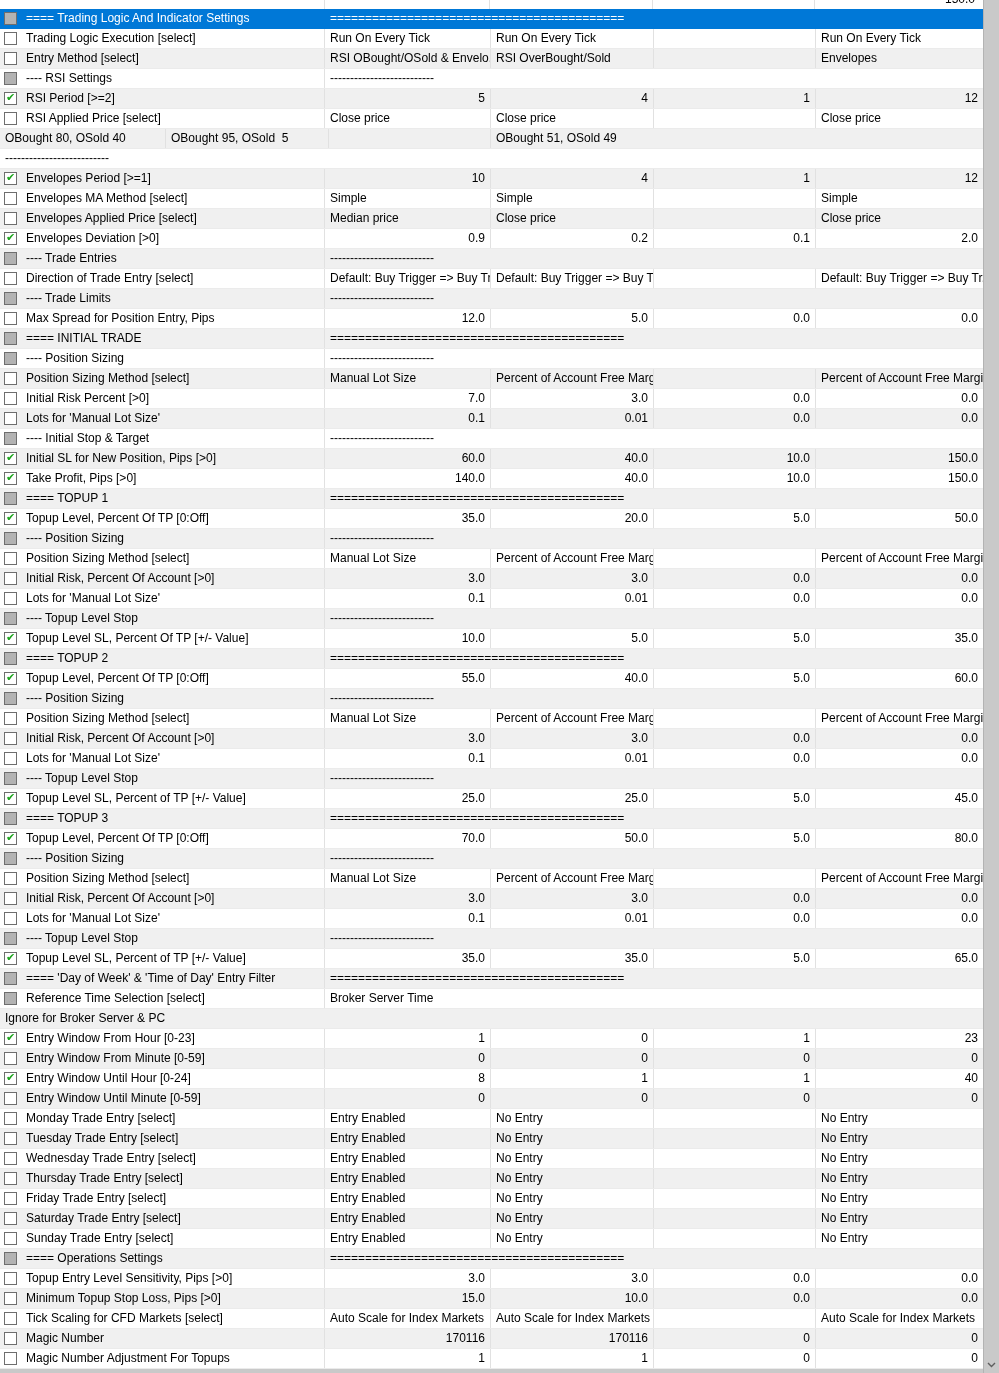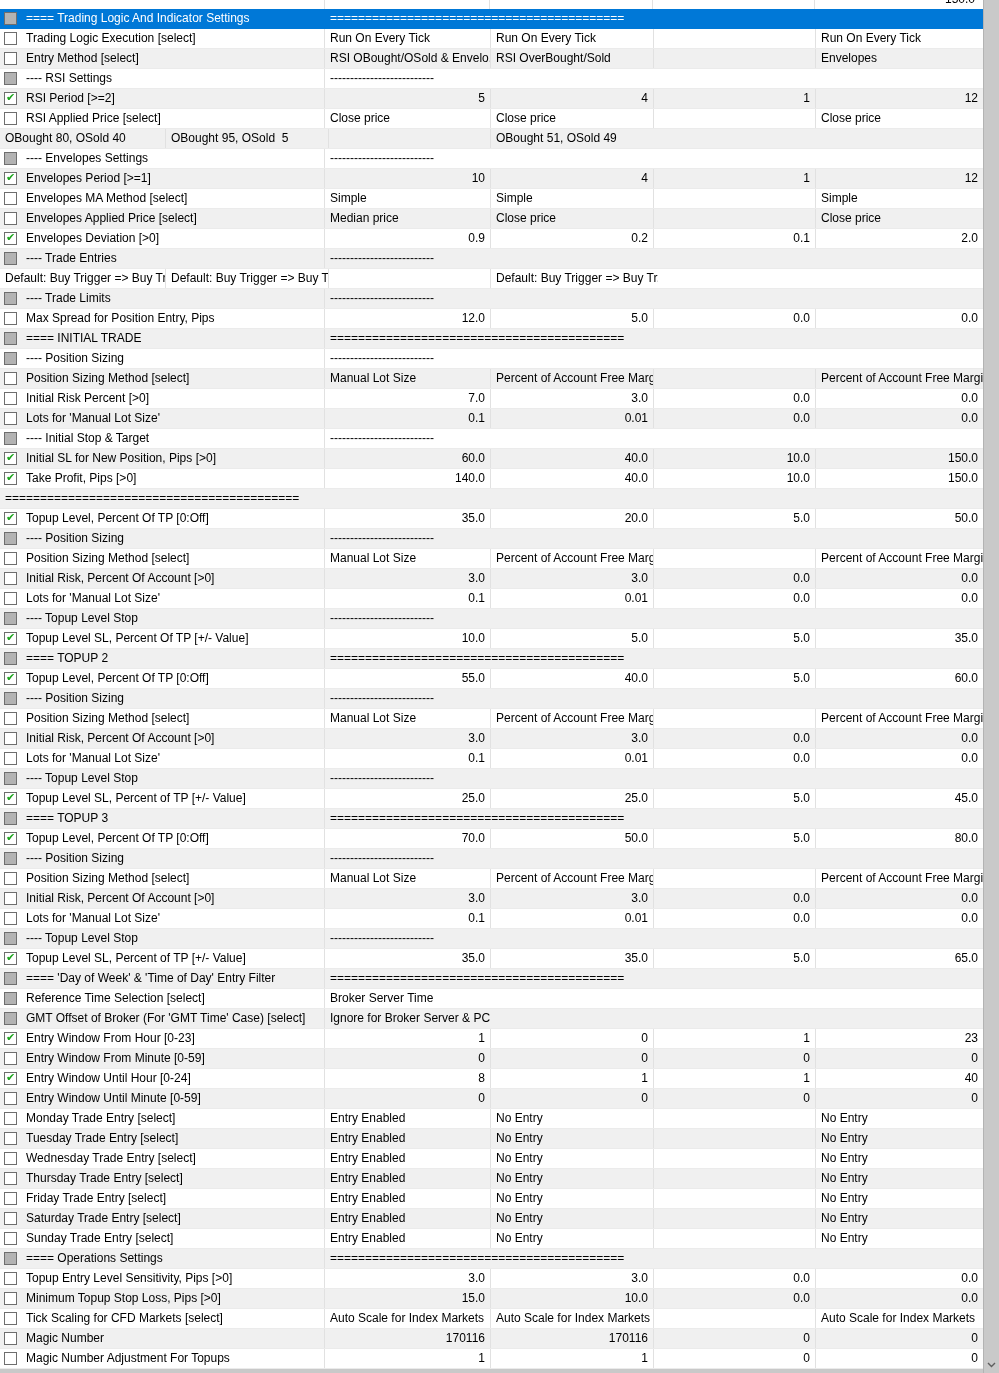--- a/index.html
+++ b/index.html
@@ -101,21 +101,20 @@
       </div>
       <div class="row alt">
         <div class="vals">
           <div class="cell c2 txt">OBought 80, OSold 40</div>
           <div class="cell c3 txt">OBought 95, OSold  5</div>
           <div class="cell c4 txt"></div>
           <div class="cell c5 txt">OBought 51, OSold 49</div>
         </div>
       </div>
       <div class="row nogrid">
-        <div class="name-cell">---- Envelopes Settings<span class="cbx gray"></span></div>
         <div class="vals">
           <div class="span-cell">--------------------------</div>
         </div>
       </div>
       <div class="row alt">
         <div class="name-cell">Envelopes Period [&gt;=1]<span class="cbx"><span class="tick">✔</span></span></div>
         <div class="vals">
           <div class="cell c2 num">10</div>
           <div class="cell c3 num">4</div>
           <div class="cell c4 num">1</div>
@@ -149,20 +148,21 @@
           <div class="cell c5 num">2.0</div>
         </div>
       </div>
       <div class="row alt nogrid">
         <div class="name-cell">---- Trade Entries<span class="cbx gray"></span></div>
         <div class="vals">
           <div class="span-cell">--------------------------</div>
         </div>
       </div>
       <div class="row">
+        <div class="name-cell">Direction of Trade Entry [select]<span class="cbx"></span></div>
         <div class="vals">
           <div class="cell c2 txt">Default: Buy Trigger =&gt; Buy Tr...</div>
           <div class="cell c3 txt">Default: Buy Trigger =&gt; Buy Tr...</div>
           <div class="cell c4 txt"></div>
           <div class="cell c5 txt">Default: Buy Trigger =&gt; Buy Tr...</div>
         </div>
       </div>
       <div class="row alt nogrid">
         <div class="name-cell">---- Trade Limits<span class="cbx gray"></span></div>
         <div class="vals">
@@ -235,20 +235,21 @@
       <div class="row">
         <div class="name-cell">Take Profit, Pips [&gt;0]<span class="cbx"><span class="tick">✔</span></span></div>
         <div class="vals">
           <div class="cell c2 num">140.0</div>
           <div class="cell c3 num">40.0</div>
           <div class="cell c4 num">10.0</div>
           <div class="cell c5 num">150.0</div>
         </div>
       </div>
       <div class="row alt nogrid">
+        <div class="name-cell">==== TOPUP 1<span class="cbx gray"></span></div>
         <div class="vals">
           <div class="span-cell">==========================================</div>
         </div>
       </div>
       <div class="row">
         <div class="name-cell">Topup Level, Percent Of TP [0:Off]<span class="cbx"><span class="tick">✔</span></span></div>
         <div class="vals">
           <div class="cell c2 num">35.0</div>
           <div class="cell c3 num">20.0</div>
           <div class="cell c4 num">5.0</div>
@@ -438,21 +439,20 @@
       <div class="row nogrid">
         <div class="name-cell">Reference Time Selection [select]<span class="cbx gray"></span></div>
         <div class="vals">
           <div class="cell c2 txt">Broker Server Time</div>
           <div class="cell c3 txt"></div>
           <div class="cell c4 txt"></div>
           <div class="cell c5 txt"></div>
         </div>
       </div>
       <div class="row alt nogrid">
-        <div class="name-cell">GMT Offset of Broker (For 'GMT Time' Case) [select]<span class="cbx gray"></span></div>
         <div class="vals">
           <div class="cell c2 txt">Ignore for Broker Server &amp; PC ...</div>
           <div class="cell c3 txt"></div>
           <div class="cell c4 txt"></div>
           <div class="cell c5 txt"></div>
         </div>
       </div>
       <div class="row">
         <div class="name-cell">Entry Window From Hour [0-23]<span class="cbx"><span class="tick">✔</span></span></div>
         <div class="vals">

